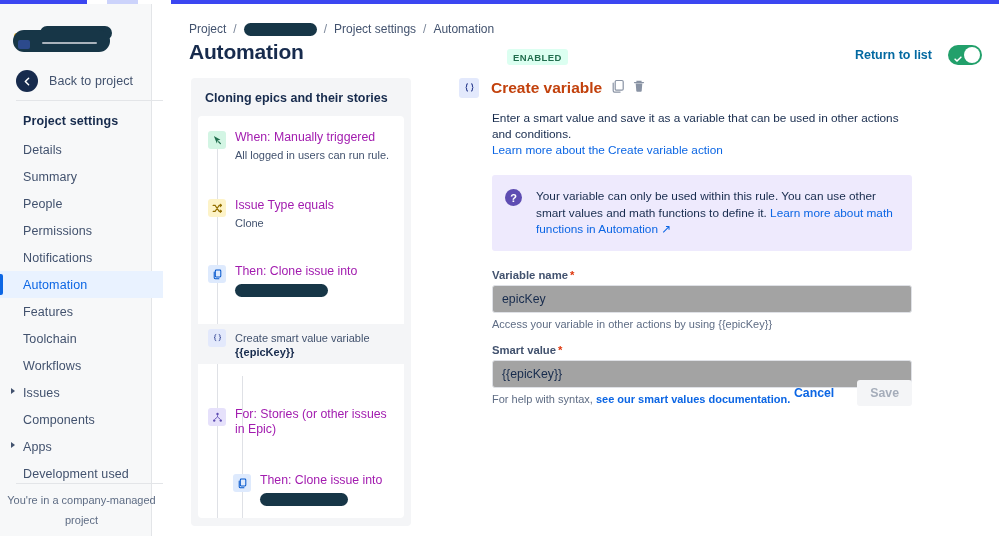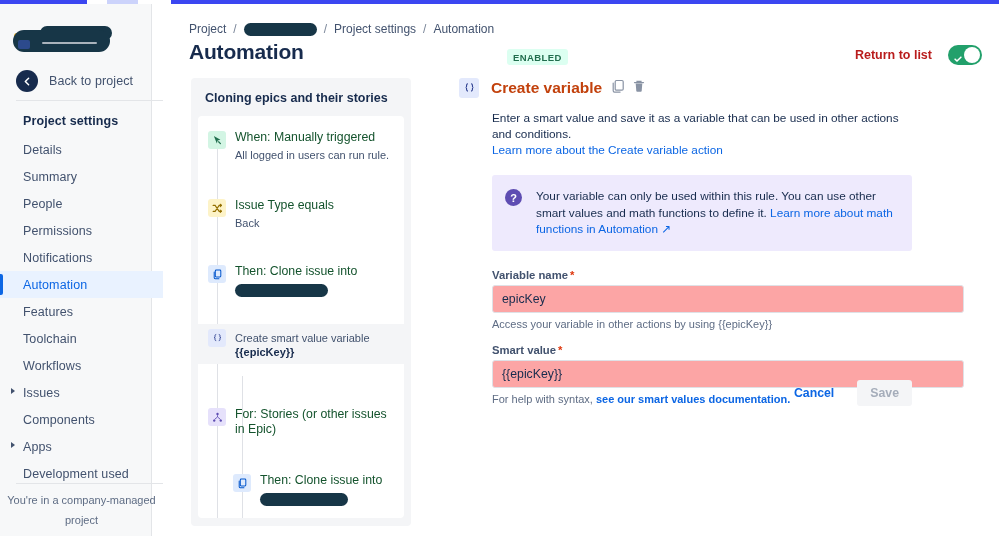--- a/index.html
+++ b/index.html
@@ -131,21 +131,21 @@
     font-size: 21px; font-weight: bold; color: #172b4d; letter-spacing: -.2px;
   }
   .badge-enabled {
     position: absolute; left: 343px; top: 45px;
     background: #dcfff1; color: #216e4e;
     font-size: 9.5px; font-weight: bold; letter-spacing: .4px;
     padding: 3px 6px 2px 6px; border-radius: 3px;
   }
   .return-link {
     position: absolute; right: 67px; top: 44px;
-    font-size: 12.5px; font-weight: bold; color: #b91c1c;
+    font-size: 12.5px; font-weight: bold; color: #0369a1;
     text-decoration: none; cursor: pointer;
   }
   .toggle {
     position: absolute; right: 17px; top: 41px;
     width: 34px; height: 20px; border-radius: 10px; background: #22a06b;
     cursor: pointer;
   }
   .toggle .knob {
     position: absolute; right: 2px; top: 2px; width: 16px; height: 16px;
     border-radius: 50%; background: #ffffff;
@@ -183,21 +183,21 @@
     display: flex; align-items: center; justify-content: center;
     margin-top: 1px;
   }
   .ic-trigger { background: #d3f5e4; }
   .ic-condition { background: #fdf3c8; }
   .ic-action { background: #deeafd; }
   .ic-variable { background: #e3e9fc; }
   .ic-branch { background: #e6e1fb; }
   .step-body { margin-left: 9px; flex: 1 1 auto; }
   .step-title {
-    font-size: 12.3px; color: #14532d; line-height: 15px;
+    font-size: 12.3px; color: #a21caf; line-height: 15px;
   }
   .step-sub {
     font-size: 11px; color: #42526e; line-height: 14px; margin-top: 3px;
   }
   .step-sub b { font-weight: bold; color: #172b4d; }
   .step-redact {
     display: inline-block; height: 13px; background: #173647;
     border-radius: 7px; margin-top: 5px;
   }
   .step.child { left: 25px; width: 181px; padding-left: 10px; }
@@ -235,22 +235,22 @@
     margin-left: 14px; font-size: 11.8px; color: #172b4d; line-height: 16.5px;
   }
   .info-text a { color: #0c66e4; text-decoration: none; cursor: pointer; }
 
   .field-group { margin: 18px 0 0 33px; width: 420px; }
   .field-label {
     font-size: 11.3px; font-weight: bold; color: #42526e; margin-bottom: 4px;
   }
   .field-label .req { color: #de350b; margin-left: 2px; }
   .field-input {
-    width: 472px; height: 28px;
-    border: 1px solid #dfe1e6; border-radius: 3px; background: #fca5a5;
+    width: 420px; height: 28px;
+    border: 1px solid #dfe1e6; border-radius: 3px; background: #a3a3a3;
     font-family: "Liberation Sans", sans-serif;
     font-size: 12.3px; color: #172b4d;
     padding: 0 9px; outline: none;
   }
   .field-help {
     margin-top: 4px; font-size: 11px; color: #5e6c84; line-height: 15px;
   }
   .field-help a { color: #0c66e4; text-decoration: none; font-weight: bold; cursor: pointer; }
 
   .actions {
@@ -402,21 +402,21 @@
 
         <div class="step" style="top:78px;">
           <div class="step-icon ic-condition">
             <svg width="11" height="11" viewBox="0 0 12 12">
               <path d="M1.2 2.6h2.2l4.4 6.5h2.4M1.2 9.1h2.2l4.4-6.5h2.4" fill="none" stroke="#946f00" stroke-width="1.2" stroke-linecap="round"></path>
               <path d="M9 1.4l1.4 1.2L9 3.9M9 7.7l1.4 1.2L9 10.2" fill="none" stroke="#946f00" stroke-width="1.2" stroke-linecap="round" stroke-linejoin="round"></path>
             </svg>
           </div>
           <div class="step-body">
             <div class="step-title">Issue Type equals</div>
-            <div class="step-sub">Back</div>
+            <div class="step-sub">Clone</div>
           </div>
         </div>
 
         <div class="step" style="top:144px;">
           <div class="step-icon ic-action">
             <svg width="11" height="11" viewBox="0 0 12 12">
               <rect x="3.6" y="1.2" width="6" height="7.4" rx="1" fill="none" stroke="#0055cc" stroke-width="1.1"></rect>
               <path d="M2.4 3.4v6.2a1 1 0 001 1h4.2" fill="none" stroke="#0055cc" stroke-width="1.1" stroke-linecap="round"></path>
             </svg>
           </div>

